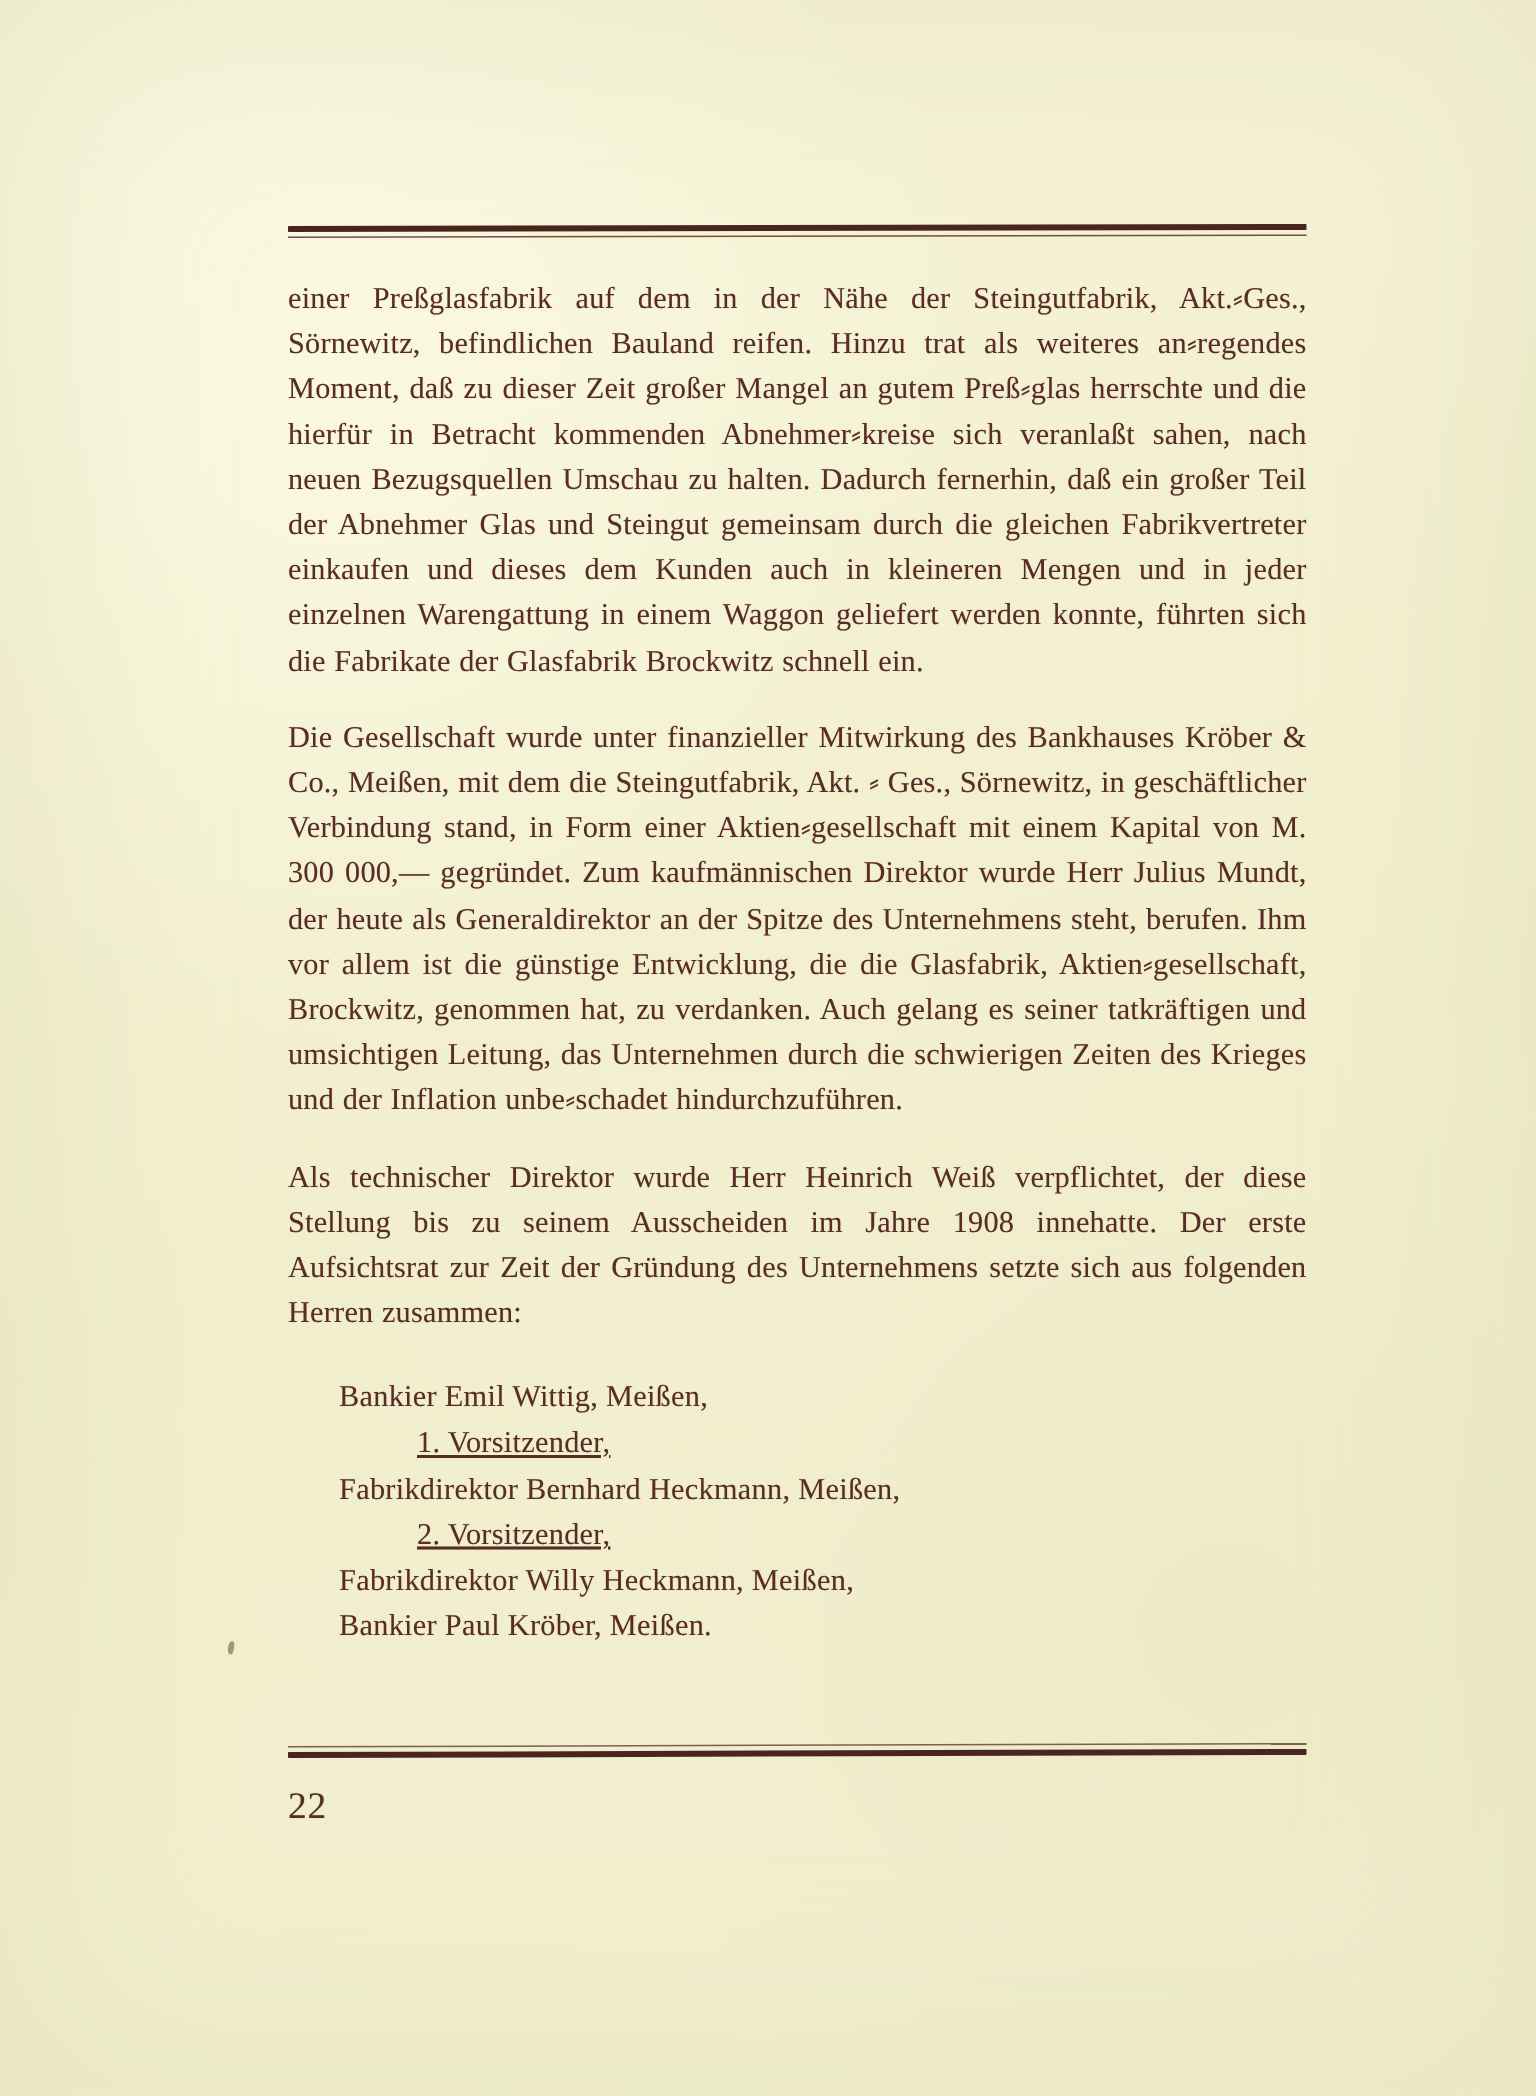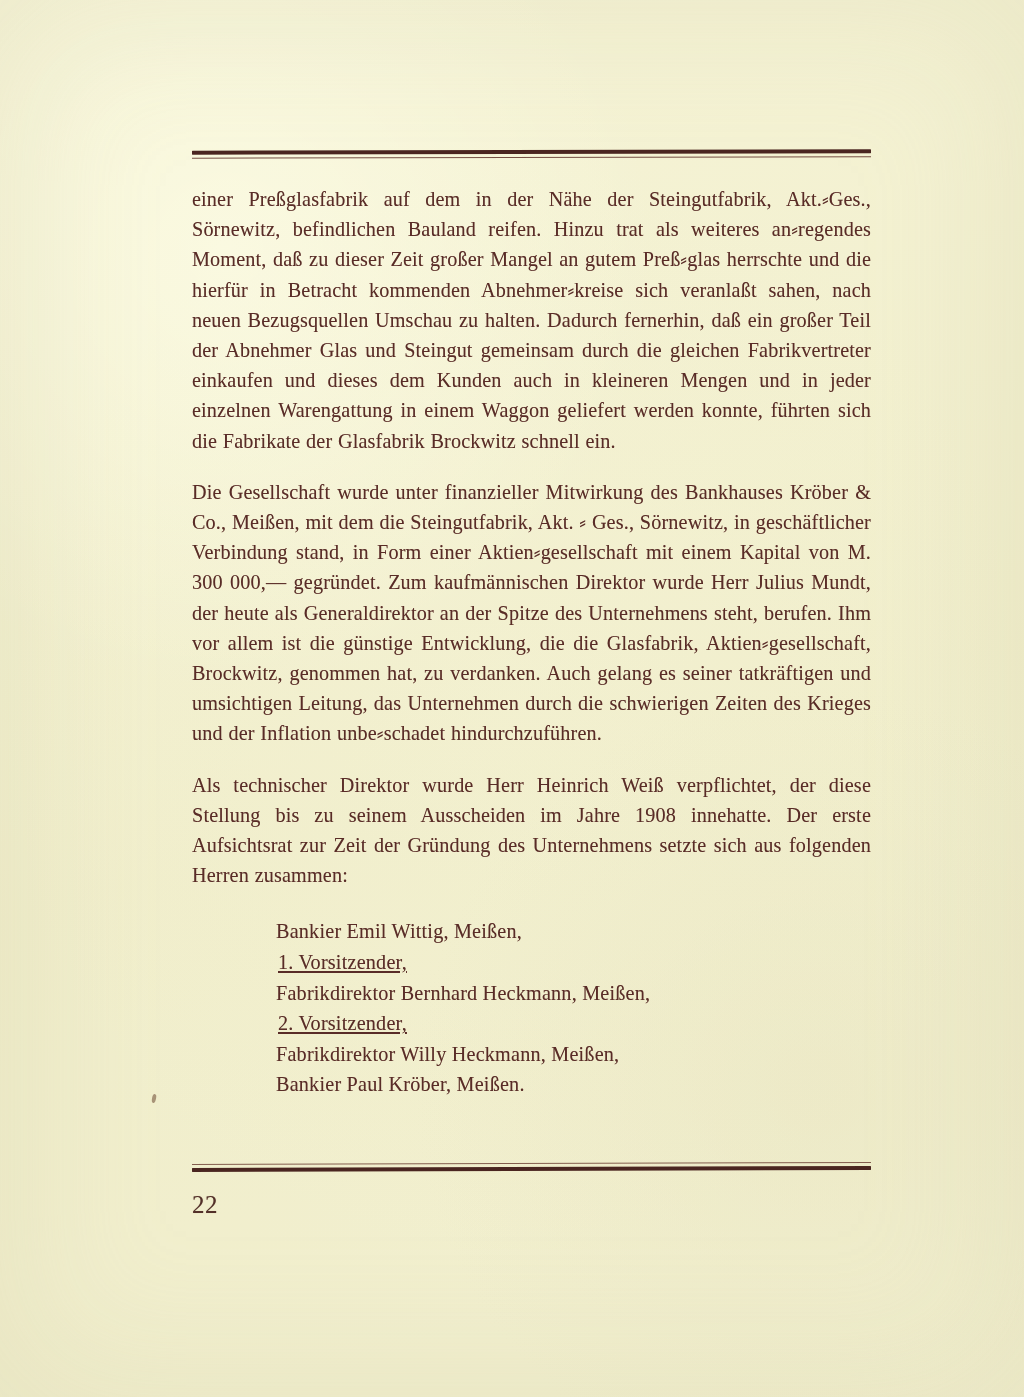--- a/index.html
+++ b/index.html
@@ -98,21 +98,21 @@
   .member-list {
     margin: 26px 0 0 0;
     padding: 0;
     list-style: none;
   }
   .member-list li {
     font-size: 20.2px;
     line-height: 30.6px;
     letter-spacing: 0.2px;
     color: #592c27;
-    margin-left: 84px;
+    margin-left: 34px;
     white-space: nowrap;
     text-shadow: 0 0 0.6px rgba(89,44,39,0.30);
   }
   .member-list li.sub {
     margin-left: 86px;
     text-decoration: underline;
   }
 
   .footer {
     position: absolute;

